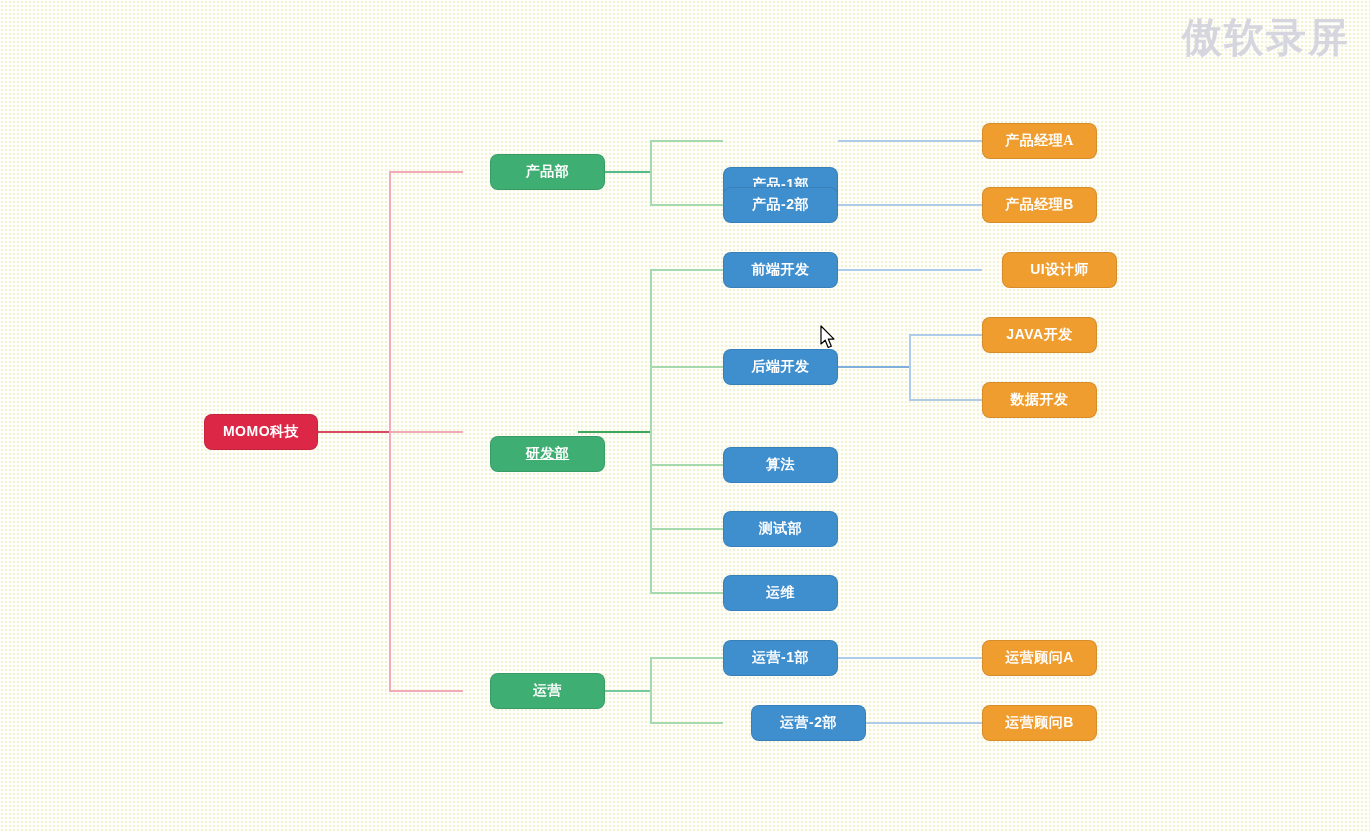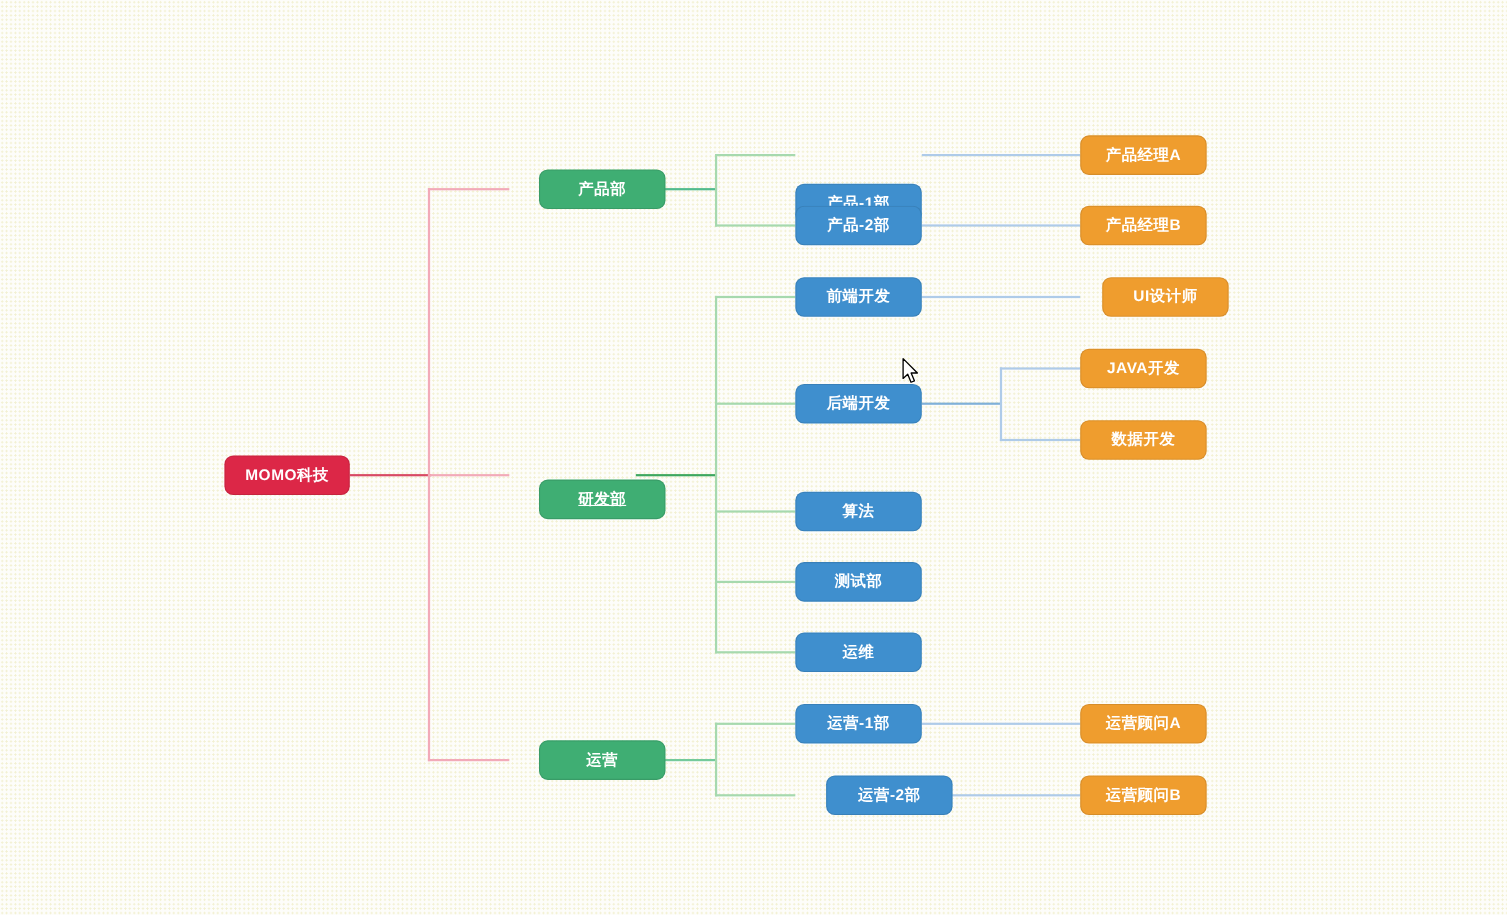--- a/index.html
+++ b/index.html
@@ -116,26 +116,27 @@
   <div class="node team" style="left:723px;top:123px;margin-top:44px;">产品-1部</div>
   <div class="node team" style="left:723px;top:187px;">产品-2部</div>
   <div class="node team" style="left:723px;top:252px;">前端开发</div>
   <div class="node team" style="left:723px;top:349px;">后端开发</div>
   <div class="node team" style="left:723px;top:447px;">算法</div>
   <div class="node team" style="left:723px;top:511px;">测试部</div>
   <div class="node team" style="left:723px;top:575px;">运维</div>
   <div class="node team" style="left:723px;top:640px;">运营-1部</div>
   <div class="node team" style="left:723px;top:705px;margin-left:28px;">运营-2部</div>
 
-  <div class="node role" style="left:982px;top:123px;">产品经理A</div>
+  <div class="node role" style="left:982px;top:123px;font-family:Liberation Serif, serif;">产品经理A</div>
   <div class="node role" style="left:982px;top:187px;">产品经理B</div>
   <div class="node role" style="left:982px;top:252px;margin-left:20px;">UI设计师</div>
   <div class="node role" style="left:982px;top:317px;">JAVA开发</div>
   <div class="node role" style="left:982px;top:382px;">数据开发</div>
   <div class="node role" style="left:982px;top:640px;">运营顾问A</div>
   <div class="node role" style="left:982px;top:705px;">运营顾问B</div>
 
+  <div id="watermark">傲软录屏</div>
 
   <svg id="cursor" viewBox="0 0 16 25">
     <path d="M1,1 L1,19 L5.2,15.2 L8.2,22.5 L11.3,21.2 L8.3,14.1 L14,14.1 Z" fill="#ffffff" stroke="#000000" stroke-width="1.2" stroke-linejoin="round"></path>
   </svg>
 
 </div>
 
 </body></html>

